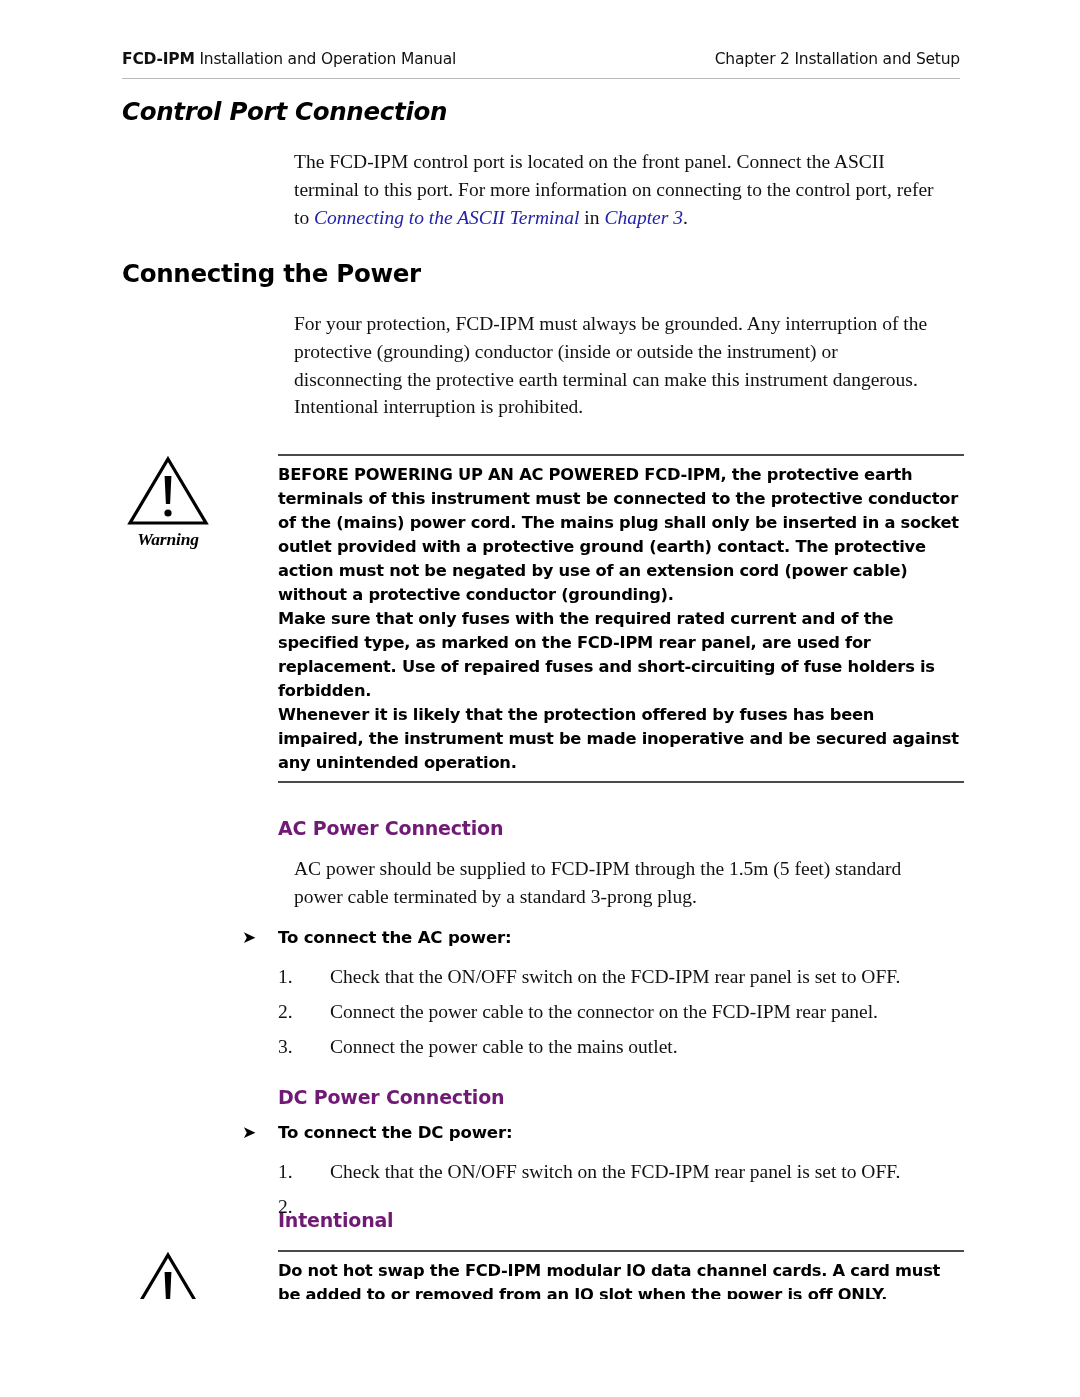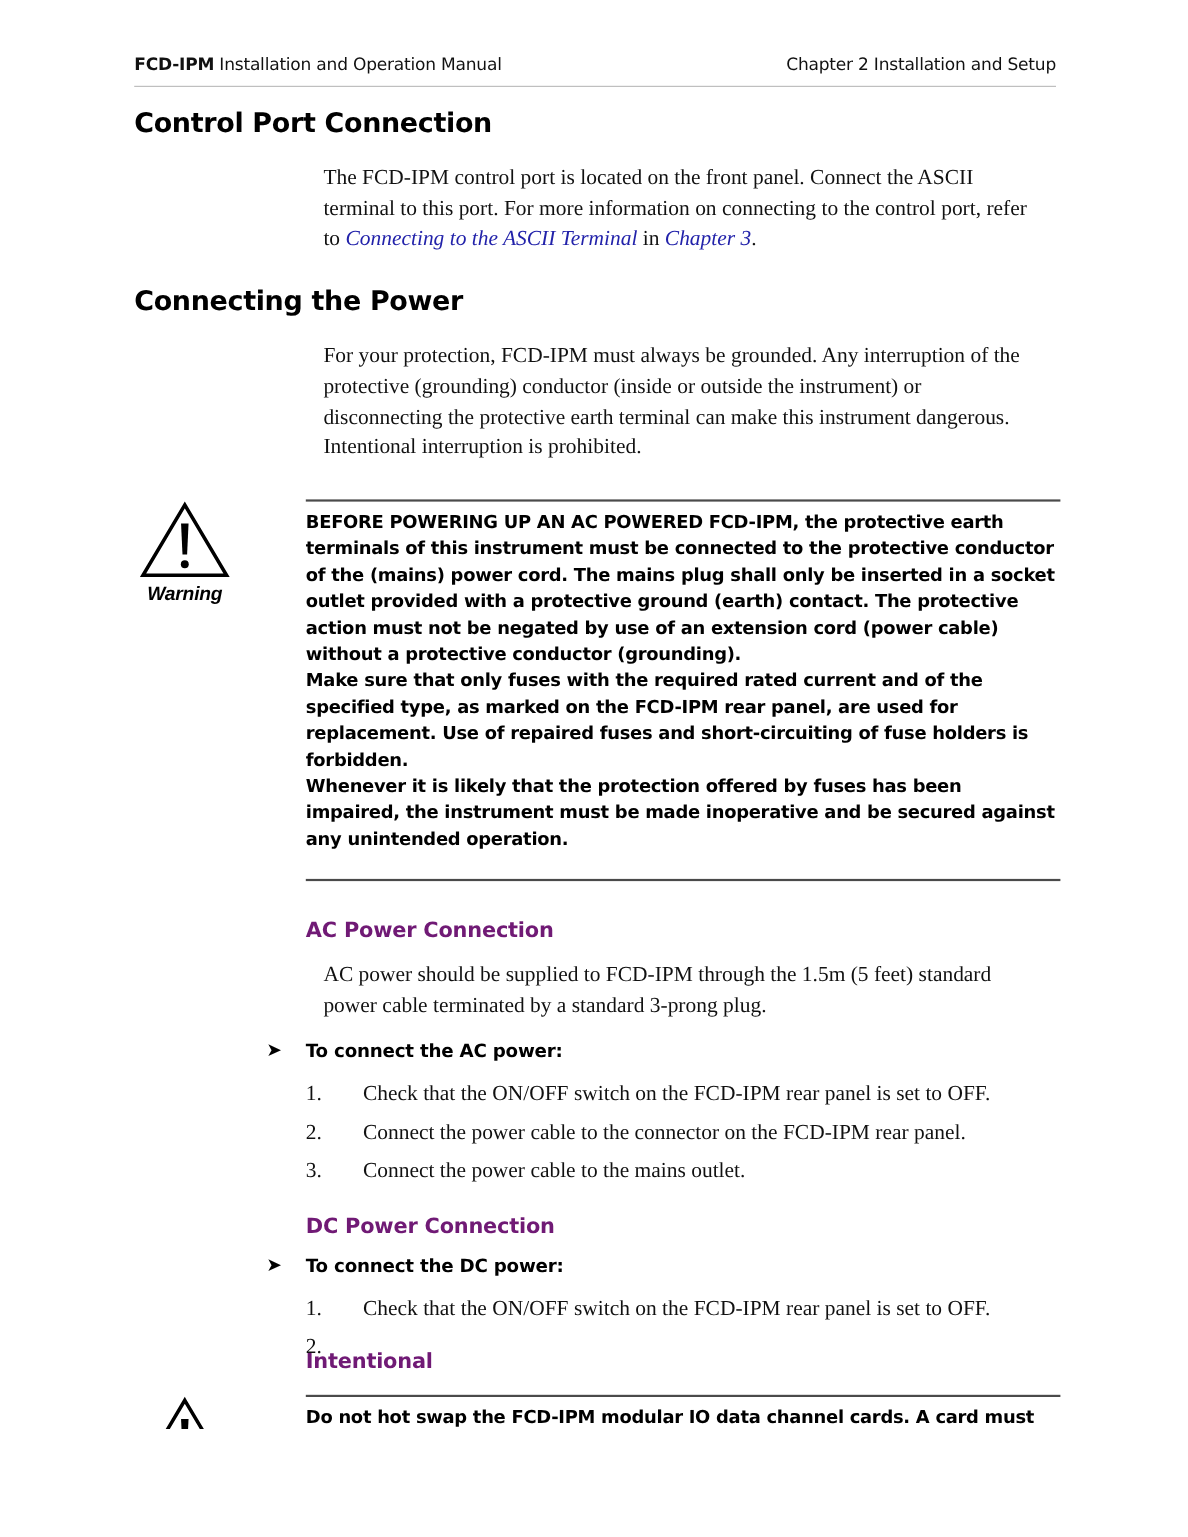--- a/index.html
+++ b/index.html
@@ -104,33 +104,33 @@
     background: #4a4a4a;
     width: 100%;
   }
   .warn-body {
     font-family: "DejaVu Sans", sans-serif;
     font-weight: 700;
     font-size: 16.3px;
     line-height: 1.47;
     letter-spacing: -0.25px;
     color: #000;
-    padding: 7px 0 24px 0;
+    padding: 7px 0 6px 0;
   }
   .warn-body p { margin: 0; }
 
   .warn-icon {
     position: absolute;
     width: 104px;
     text-align: center;
     left: -162px;
   }
   .warn-icon svg { display: block; margin: 0 auto; }
   .warn-label {
-    font-family: Liberation Sans, sans-serif;
+    font-family: Liberation Serif, serif;
     font-style: italic;
     font-weight: 700;
     font-size: 17.5px;
     color: #000;
     margin-top: 1px;
     letter-spacing: -0.2px;
   }
 
   
   .lead-in {
@@ -206,21 +206,21 @@
 <div class="page">
 
   <div class="page-header">
     <div class="hdr-left"><b>FCD-IPM</b><span> Installation and Operation Manual</span></div>
     <div class="hdr-right">Chapter 2  Installation and Setup</div>
   </div>
   <div class="header-rule"></div>
 
   <div class="content">
 
-    <h1 class="h-one" style="margin-top:6px;">Control Port Connection</h1>
+    <h1 class="h-one" style="margin-top:6px;font-style:italic;">Control Port Connection</h1>
 
     <div class="indent" style="margin-top:22px;">
       <p class="body-text"><span>The FCD-IPM control port is located on the front panel. Connect the ASCII terminal to this port. For more information on connecting to the control port, refer to </span><span class="xref">Connecting to the ASCII Terminal</span><span> in </span><span class="xref">Chapter 3</span><span>.</span></p>
     </div>
 
     <h1 class="h-one" style="margin-top:29px;">Connecting the Power</h1>
 
     <div class="indent" style="margin-top:22px;">
       <p class="body-text">For your protection, FCD-IPM must always be grounded. Any interruption of the protective (grounding) conductor (inside or outside the instrument) or disconnecting the protective earth terminal can make this instrument dangerous. Intentional interruption is prohibited.</p>
     </div>

